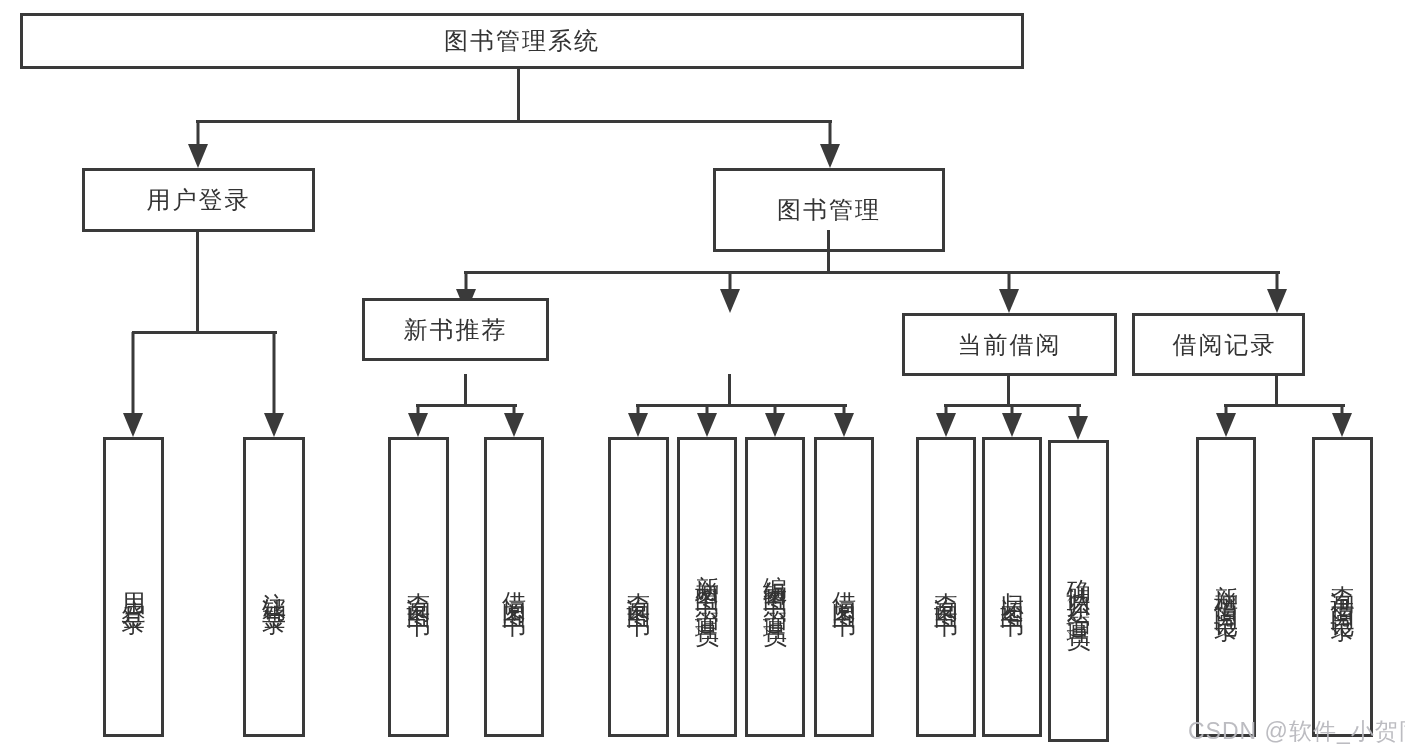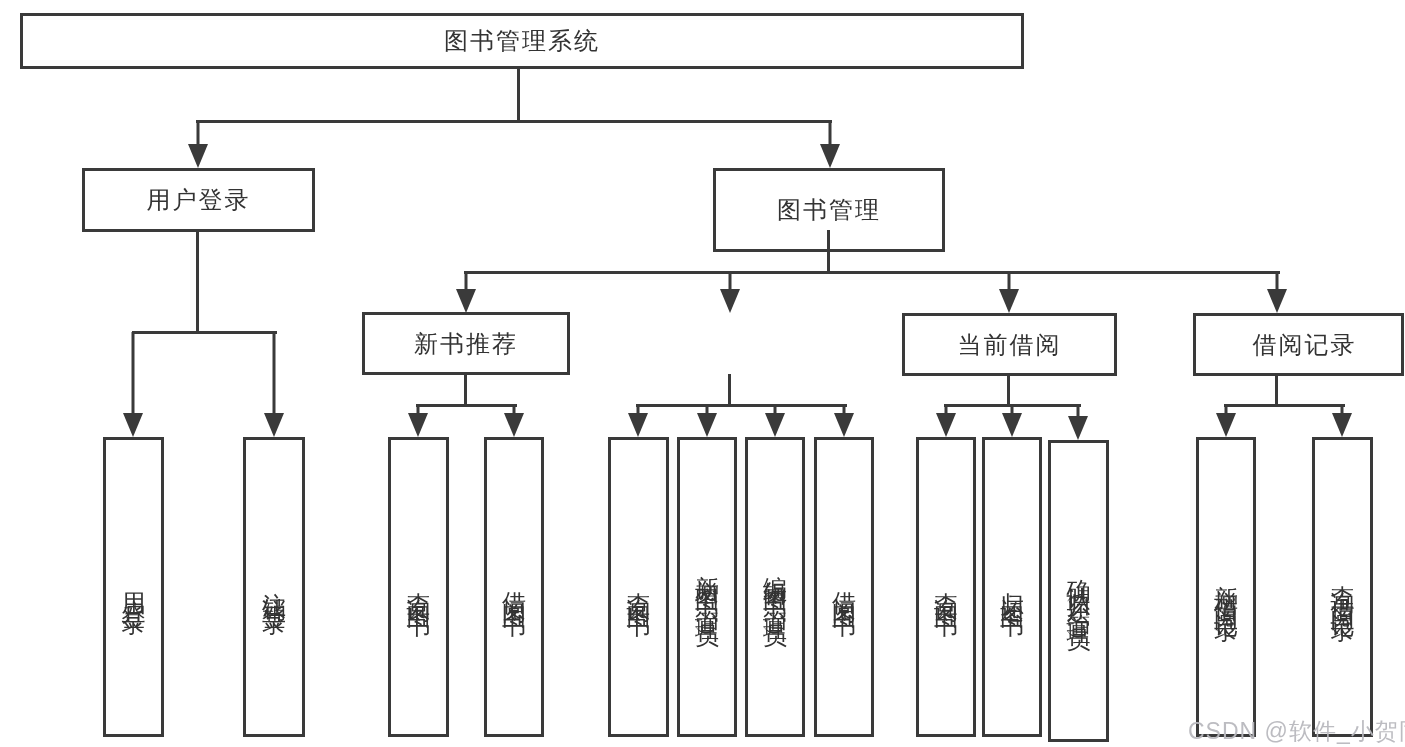--- a/index.html
+++ b/index.html
@@ -83,27 +83,27 @@
   <div class="arrow" style="left:123px;top:332px;height:105px;"></div>
   <div class="arrow" style="left:264px;top:332px;height:105px;"></div>
 
   <div class="v" style="left:827px;top:230px;height:43px;"></div>
   <div class="h" style="left:464px;top:271px;width:816px;"></div>
   <div class="arrow" style="left:456px;top:272px;height:41px;"></div>
   <div class="arrow" style="left:720px;top:272px;height:41px;"></div>
   <div class="arrow" style="left:999px;top:272px;height:41px;"></div>
   <div class="arrow" style="left:1267px;top:272px;height:41px;"></div>
 
-  <div class="node hnode" style="left:362px;top:312px;width:208px;height:63px;font-family:Liberation Mono, monospace;">
+  <div class="node hnode" style="left:362px;top:298px;width:187px;height:63px;font-family:Liberation Mono, monospace;">
     <span>新书推荐</span>
   </div>
   <div class="node hnode" style="left:902px;top:313px;width:215px;height:63px;align-items:center;">
     <span>当前借阅</span>
   </div>
-  <div class="node hnode" style="left:1193px;top:313px;width:211px;height:63px;padding-left:12px;">
+  <div class="node hnode" style="left:1132px;top:313px;width:173px;height:63px;padding-left:12px;">
     <span>借阅记录</span>
   </div>
 
   <div class="v" style="left:464px;top:374px;height:33px;"></div>
   <div class="h" style="left:416px;top:404px;width:101px;"></div>
   <div class="arrow" style="left:408px;top:405px;height:32px;"></div>
   <div class="arrow" style="left:504px;top:405px;height:32px;"></div>
 
   <div class="v" style="left:728px;top:374px;height:33px;"></div>
   <div class="h" style="left:636px;top:404px;width:211px;"></div>

